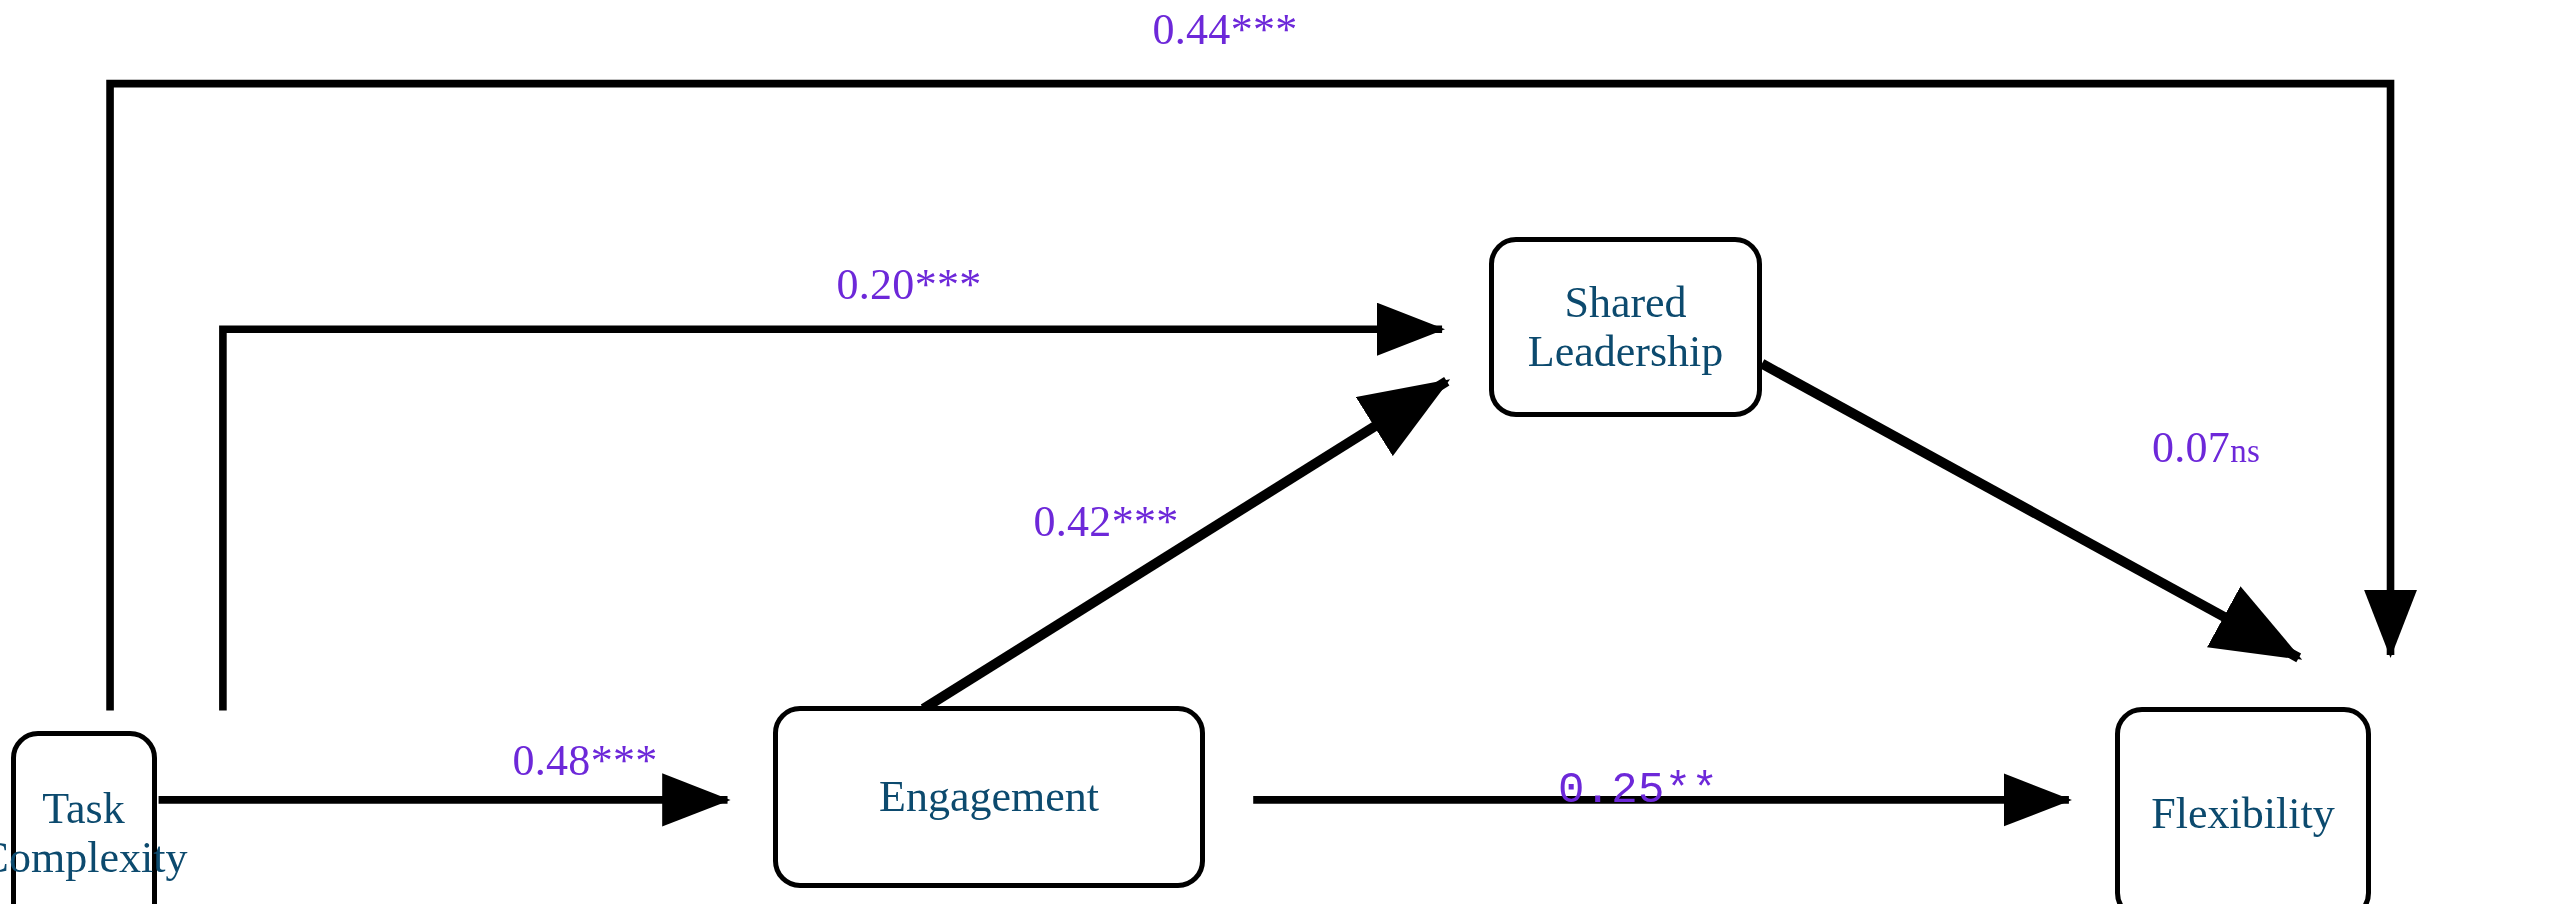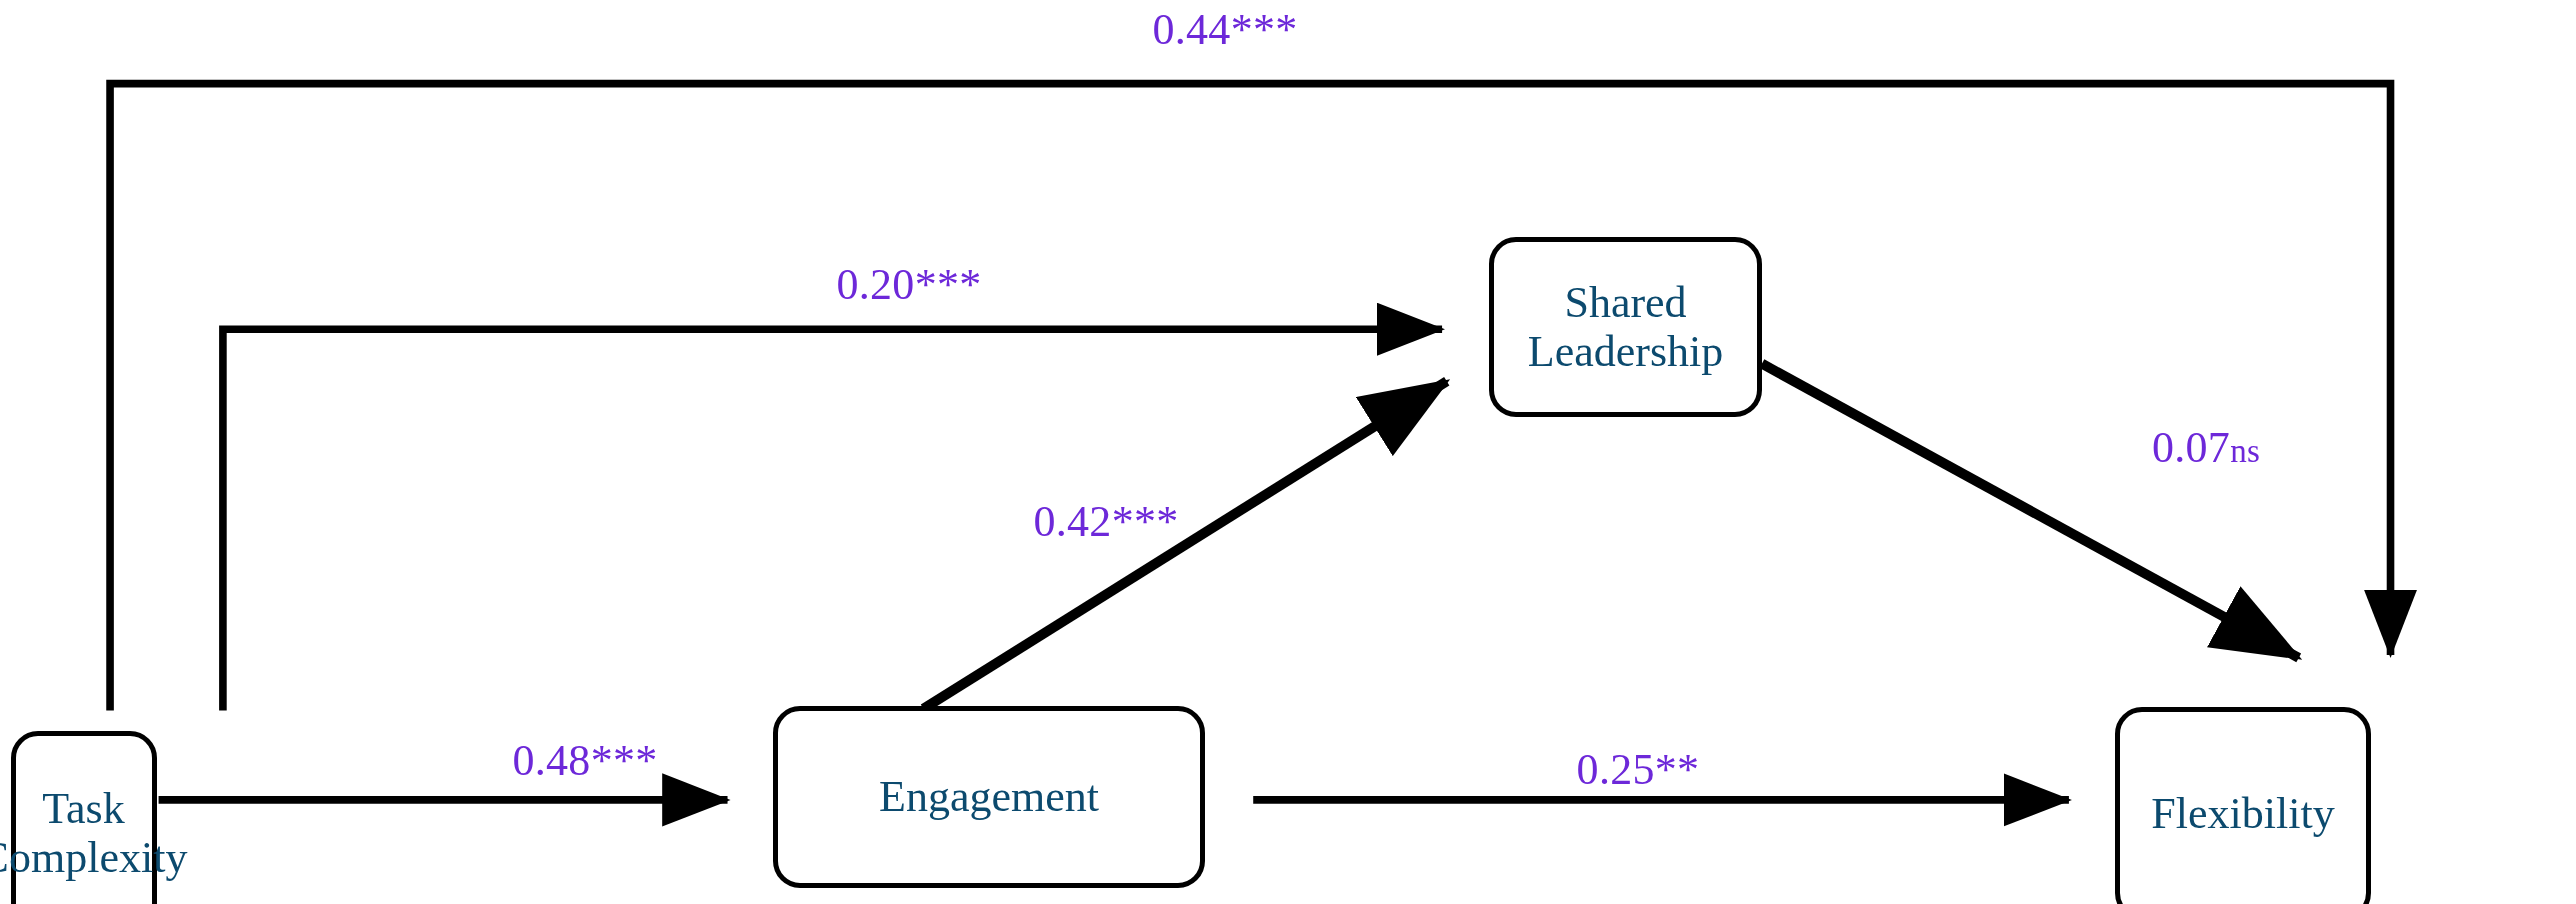--- a/index.html
+++ b/index.html
@@ -118,18 +118,18 @@
   </div>
 
   <div class="path-label" style="left:2178px; top:448px;margin-left:28px;">
     <span>0.07</span><span class="ns-suffix">ns</span>
   </div>
 
   <div class="path-label" style="left:585px; top:761px;">
     <span>0.48***</span>
   </div>
 
-  <div class="path-label" style="left:1638px; top:770px;">
+  <div class="path-label" style="left:1638px; top:790px;font-family:Liberation Mono, monospace;">
     <span>0.25**</span>
   </div>
 
 </div>
 
 
 </body></html>

